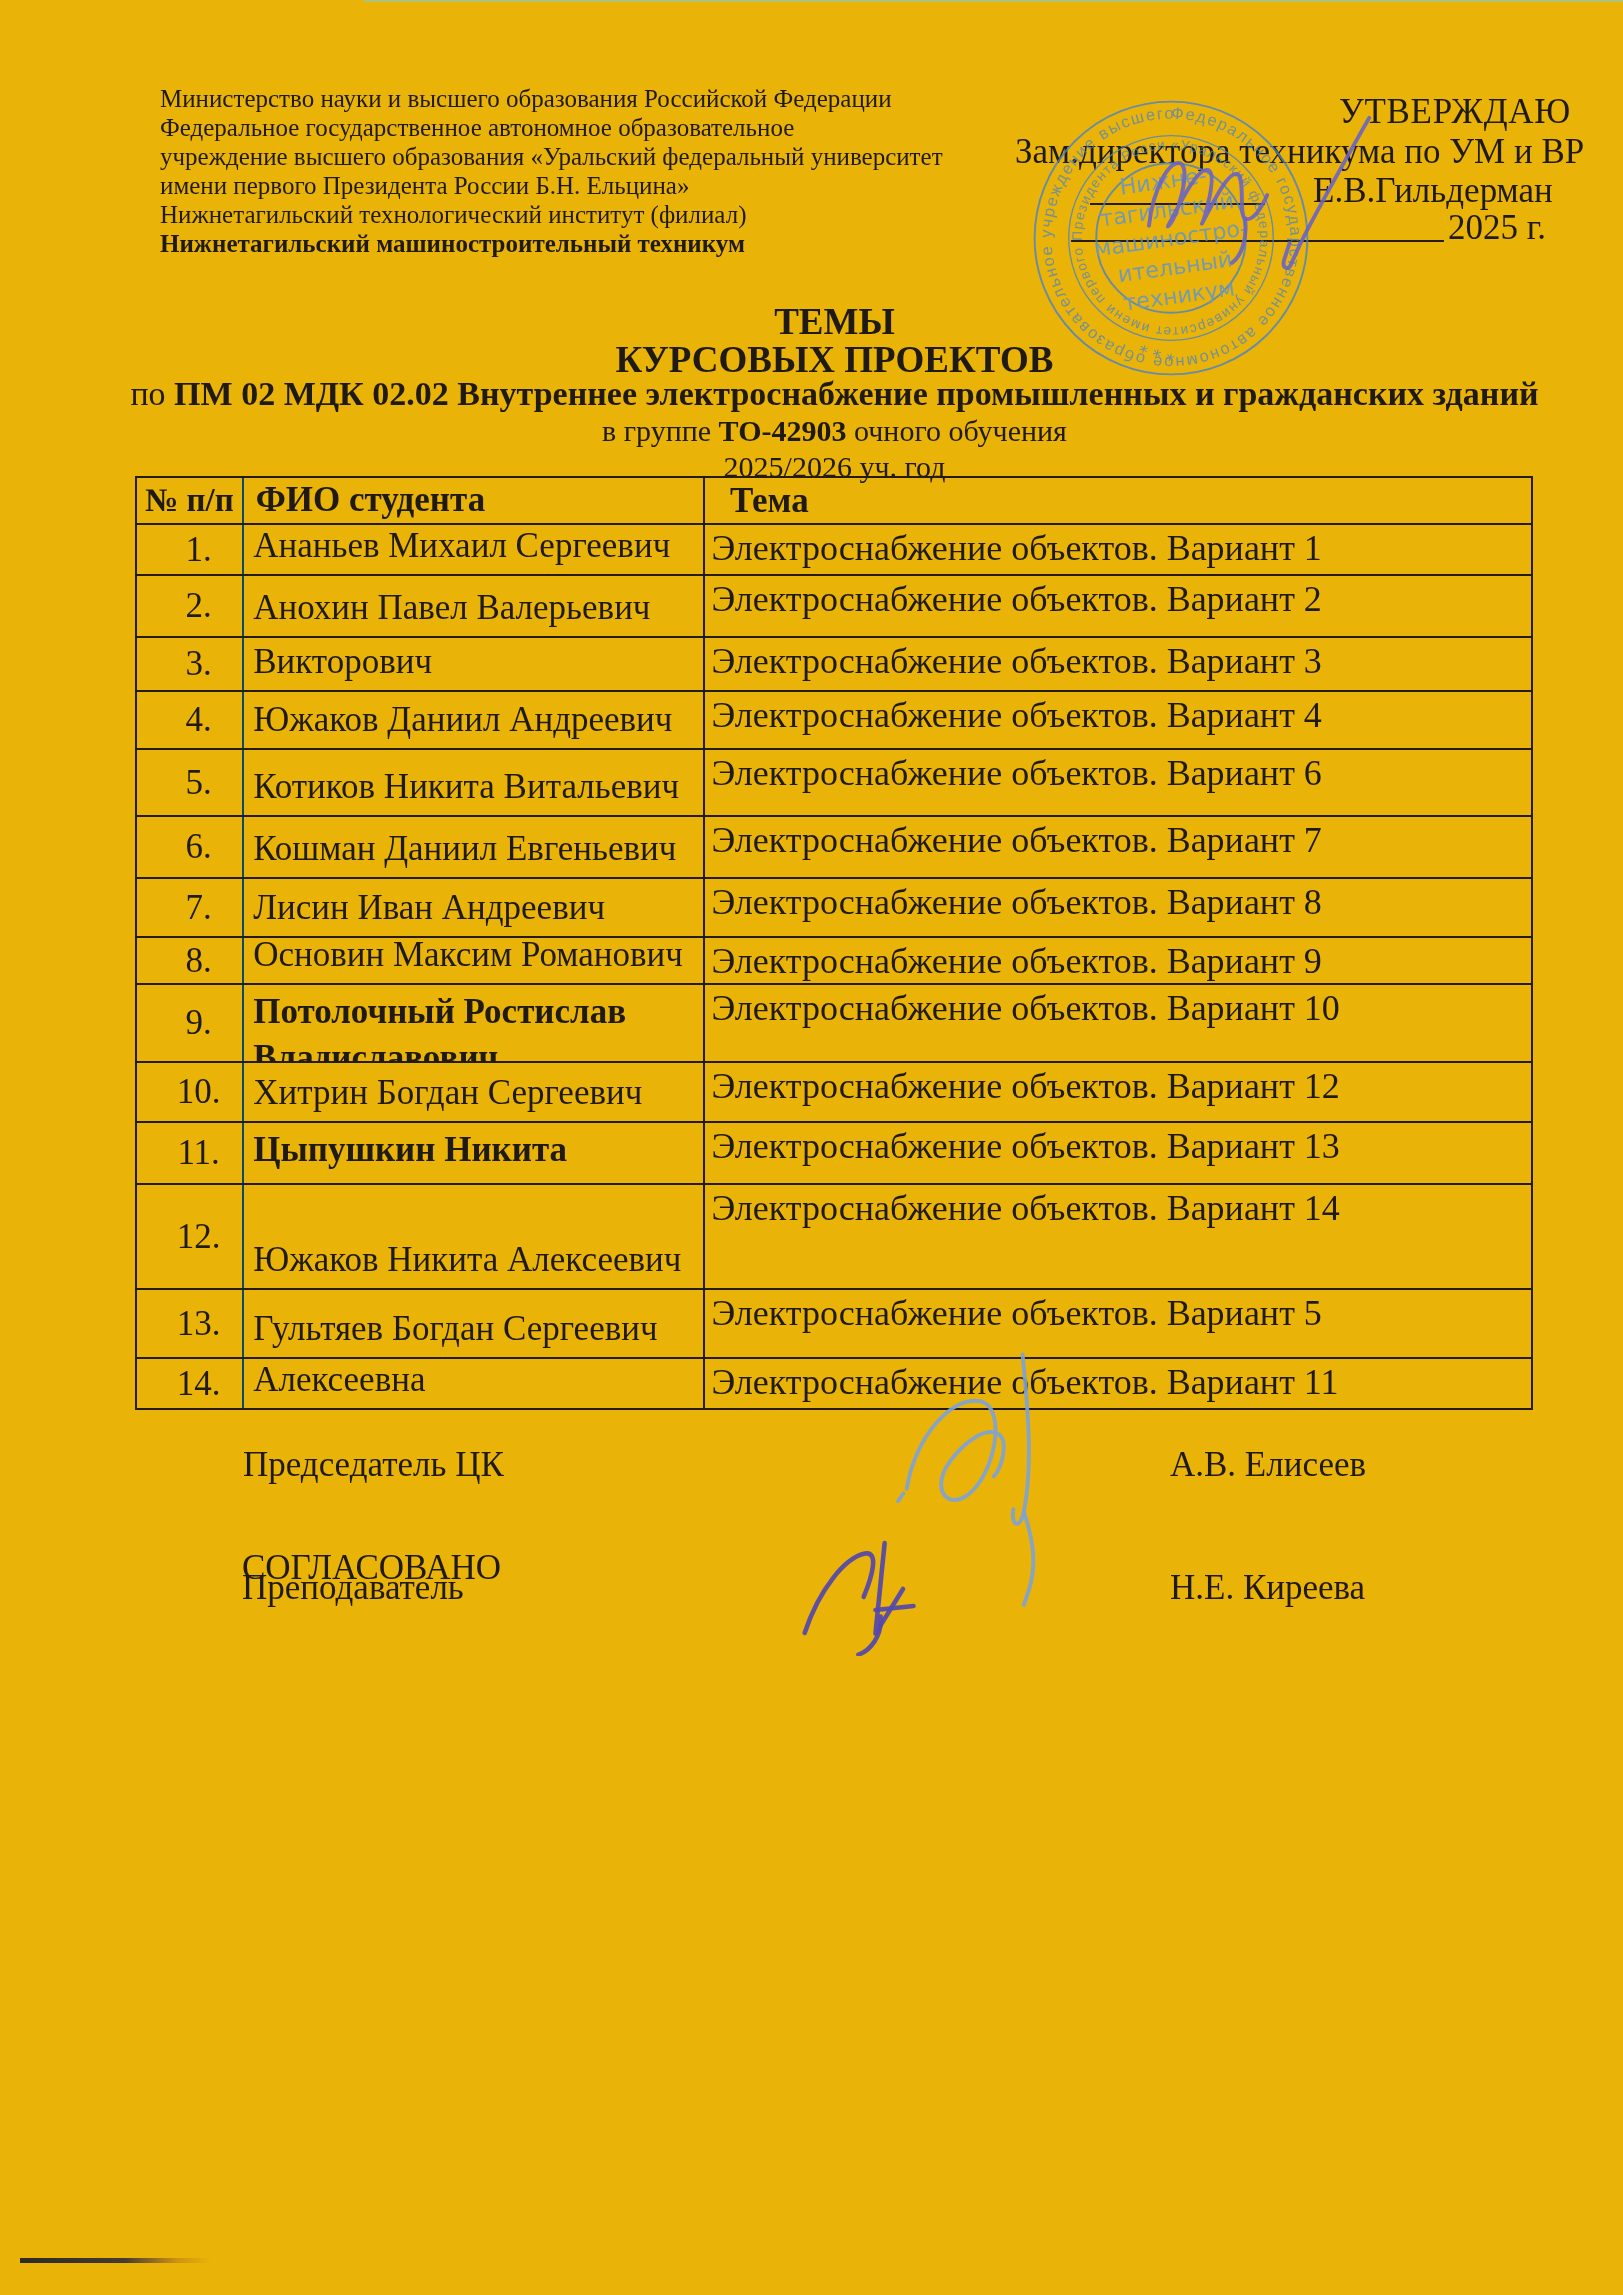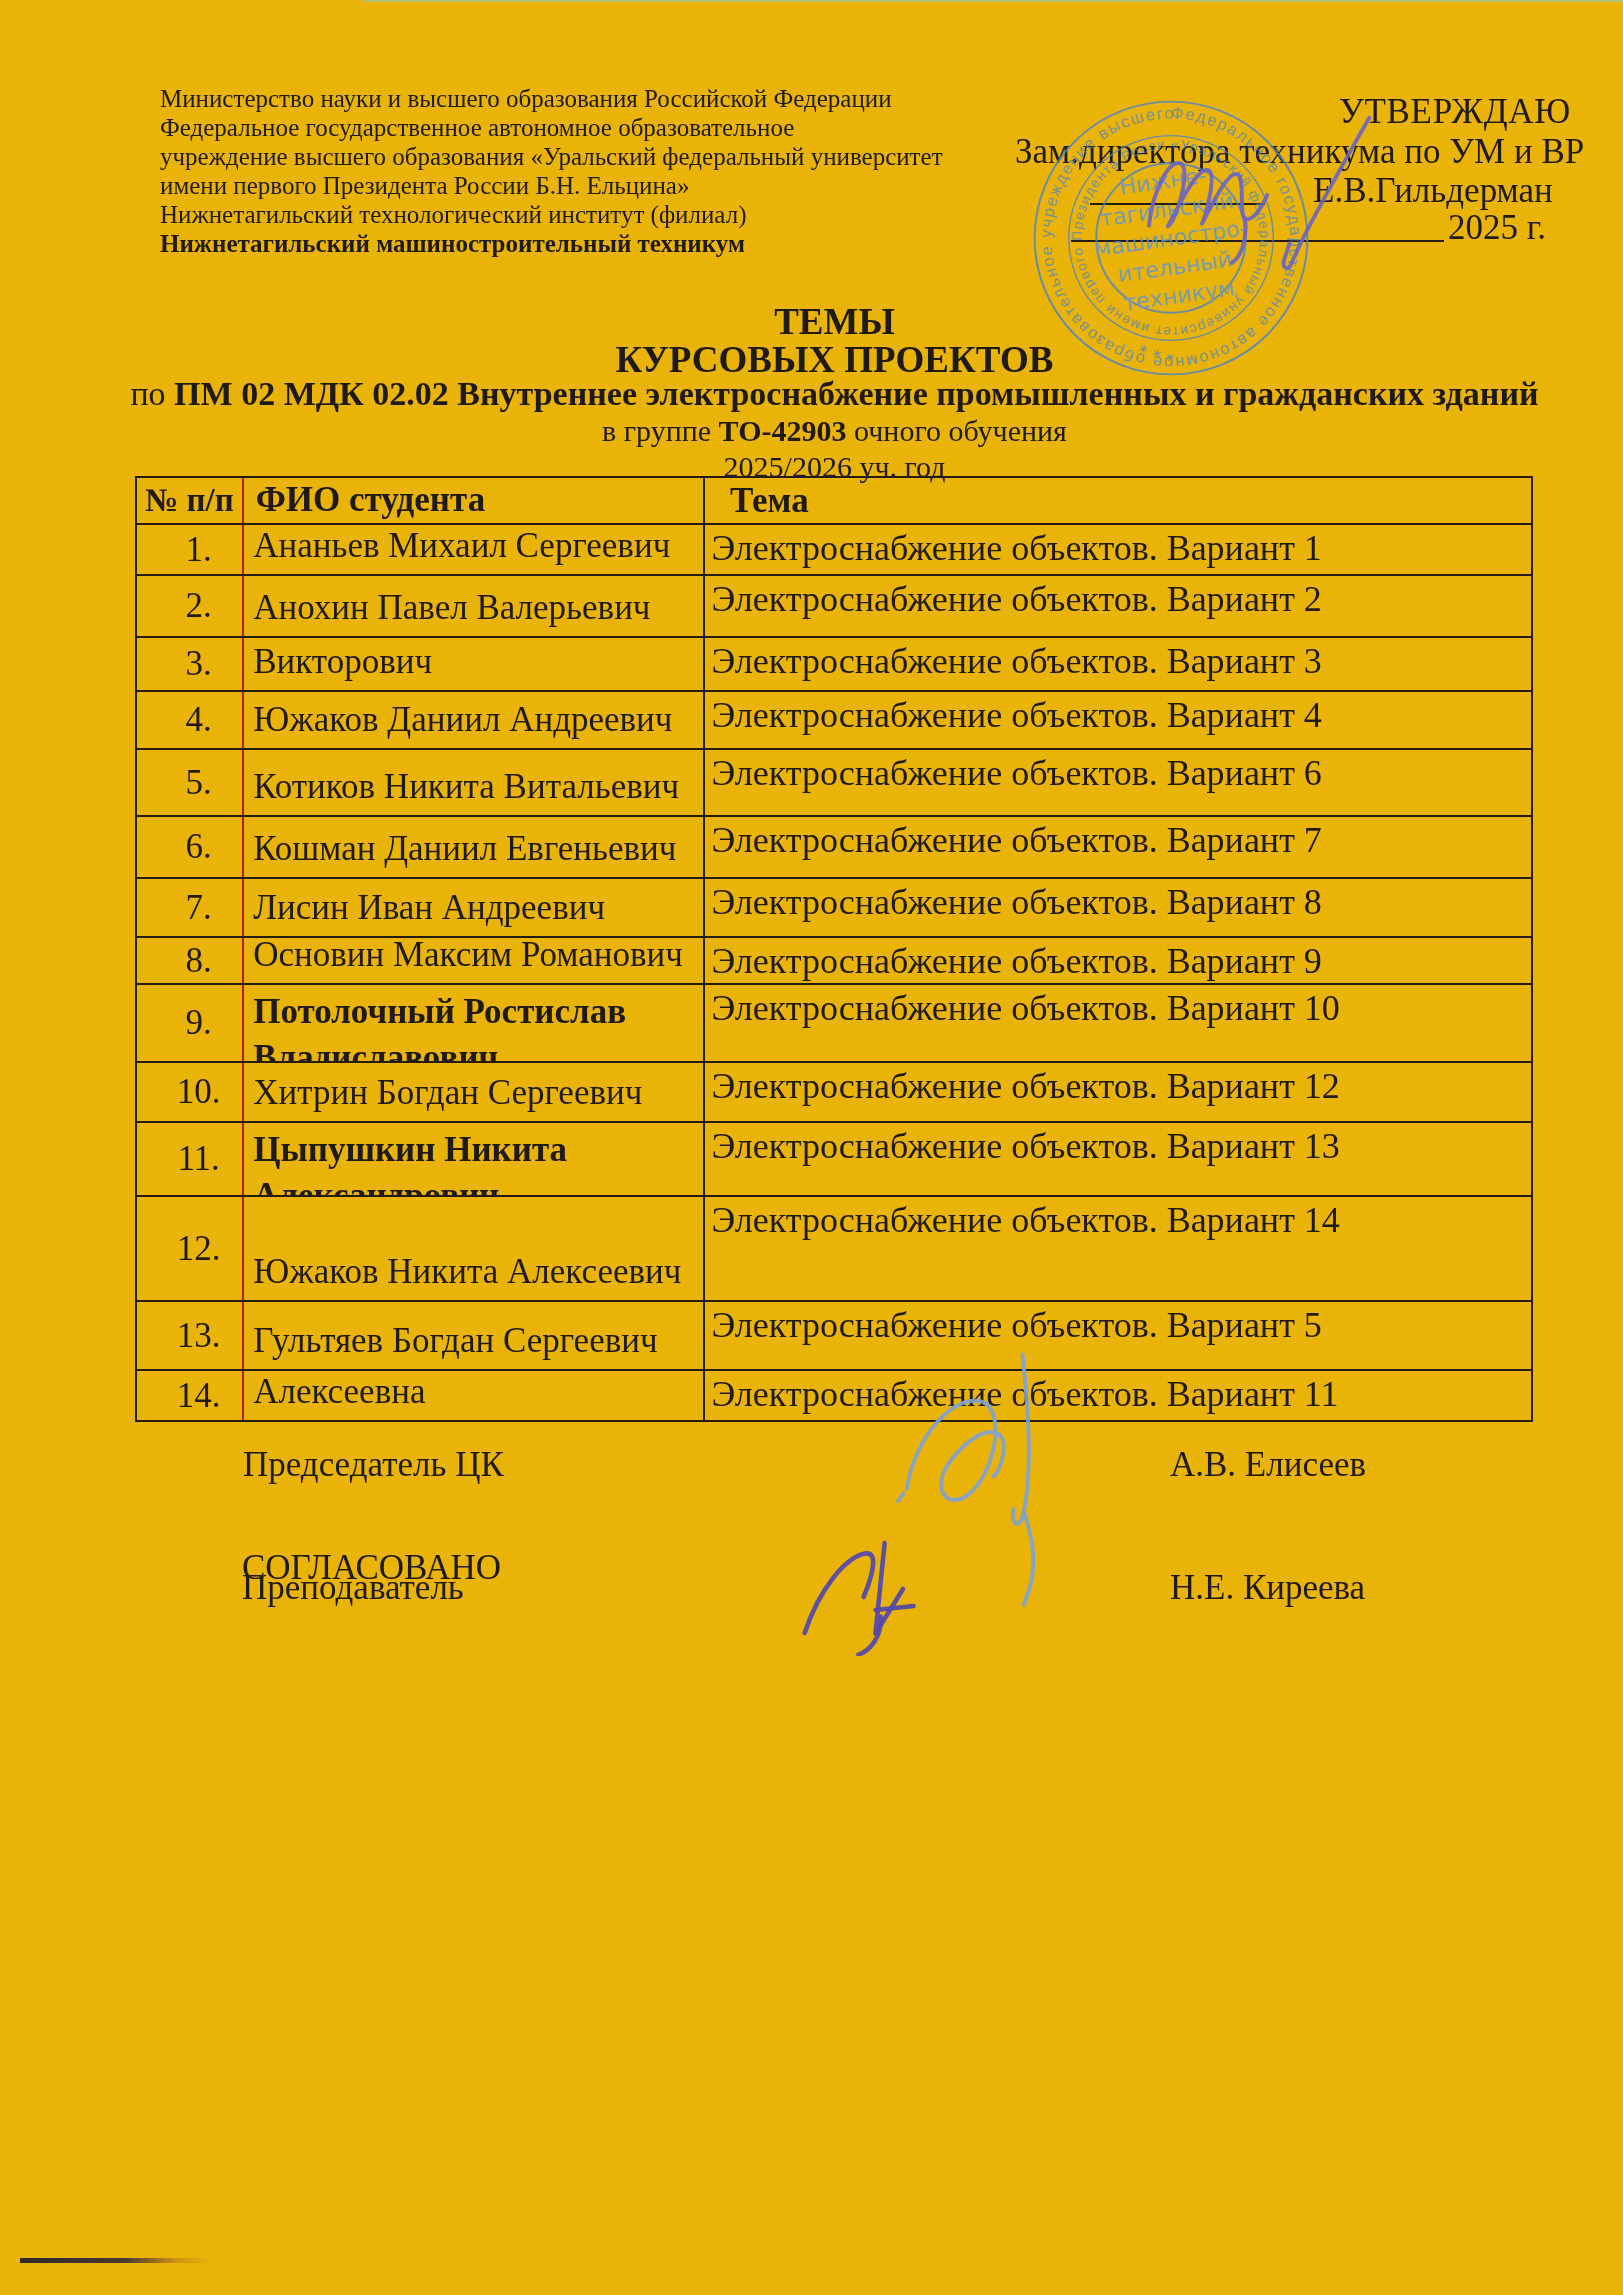--- a/index.html
+++ b/index.html
@@ -32,35 +32,35 @@
   #title-l3 { top:375px; font-size:34px; }
   #title-l3 b, #title-l4 b { font-weight:bold; }
   #title-l4 { top:414px; font-size:30px; }
   #title-l5 { top:450px; font-size:30px; }
   
   .doc-table { position:absolute; left:135px; top:476px; width:1398px;
     border:2px solid #241b12; border-top-width:2.6px; }
   .trow { display:flex; border-top:2px solid #241b12; }
   .trow:first-child { border-top:none; }
   .c { overflow:hidden; }
-  .c-num { width:107px; border-right:2px solid #b91c1c; display:flex;
+  .c-num { width:107px; border-right:2px solid #0c4a6e; display:flex;
     align-items:center; justify-content:center; font-size:35px; padding-left:18.3px; }
   .c-name { width:461px; border-right:2px solid #241b12; display:flex;
     flex-direction:column; justify-content:flex-end; font-size:35px;
     padding:0 3.9px 5.2px 9.2px; line-height:1.32; }
   .c-name.top { justify-content:flex-start; padding-top:3.9px;font-weight:bold; }
   .c-theme { flex:1; font-size:36px; padding:2px 2.6px 0 6.5px; line-height:1.2; }
   .thead { height:45px; font-weight:bold; }
   .thead .c-num { font-size:33px; padding-left:0; }
   .thead .c-name { justify-content:center; padding-bottom:0; font-size:35px;
     flex-direction:row; align-items:center; display:flex; justify-content:flex-start; padding-left:11.8px; }
   .thead .c-theme { display:flex; align-items:center; padding:0 0 0 25px; font-size:35px; }
   .h0{height:51px}.h1{height:62px}.h2{height:54px}.h3{height:58px}
   .h4{height:67px}.h5{height:62px}.h6{height:59px}.h7{height:47px}
-  .h8{height:78px}.h9{height:60px}.h10{height:74px}.h11{height:105px}
+  .h8{height:78px}.h9{height:60px}.h10{height:62px}.h11{height:105px}
   .h12{height:69px}.h13{height:51px}
   
   .signoff-text { position:absolute; white-space:nowrap; font-size:35px; }
   #chair-label { left:243px; top:1445px; }
   #chair-name { left:1170px; top:1445px; }
   #agreed-label { left:242px; top:1548px; }
   #teacher-label { left:242px; top:1568px; }
   #teacher-name { left:1170px; top:1568px; }
   
   .sig { position:absolute; }

